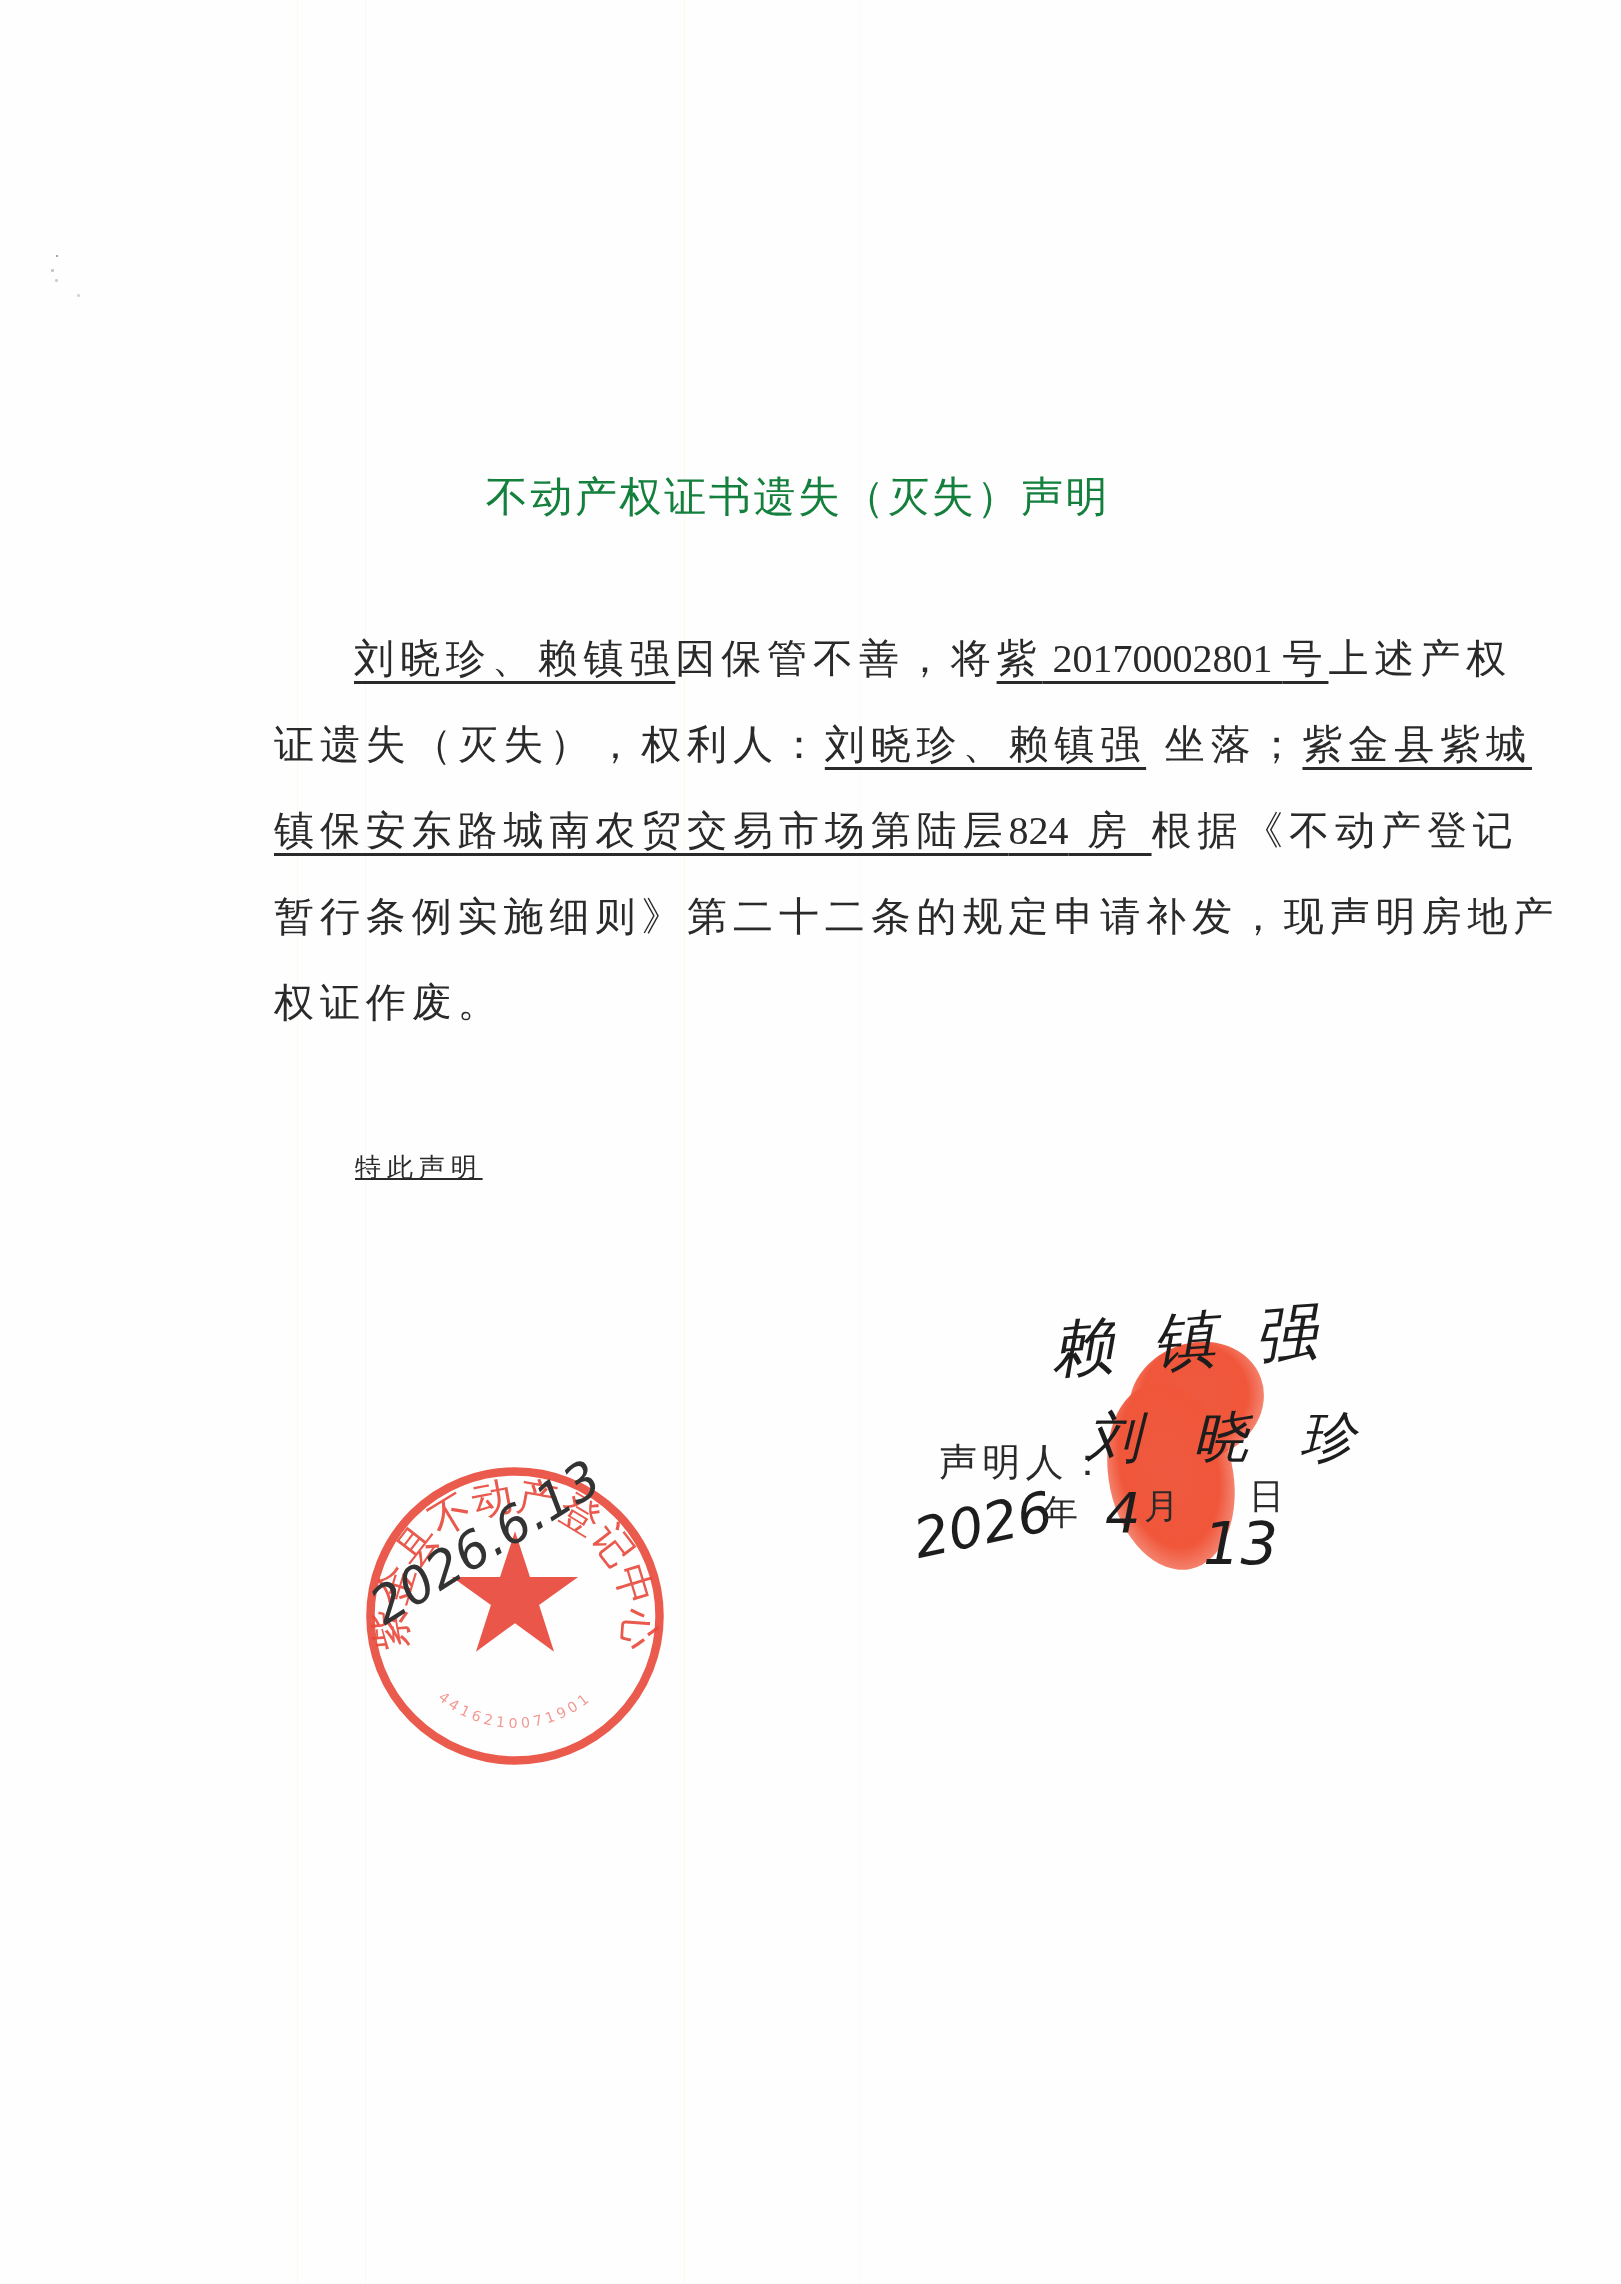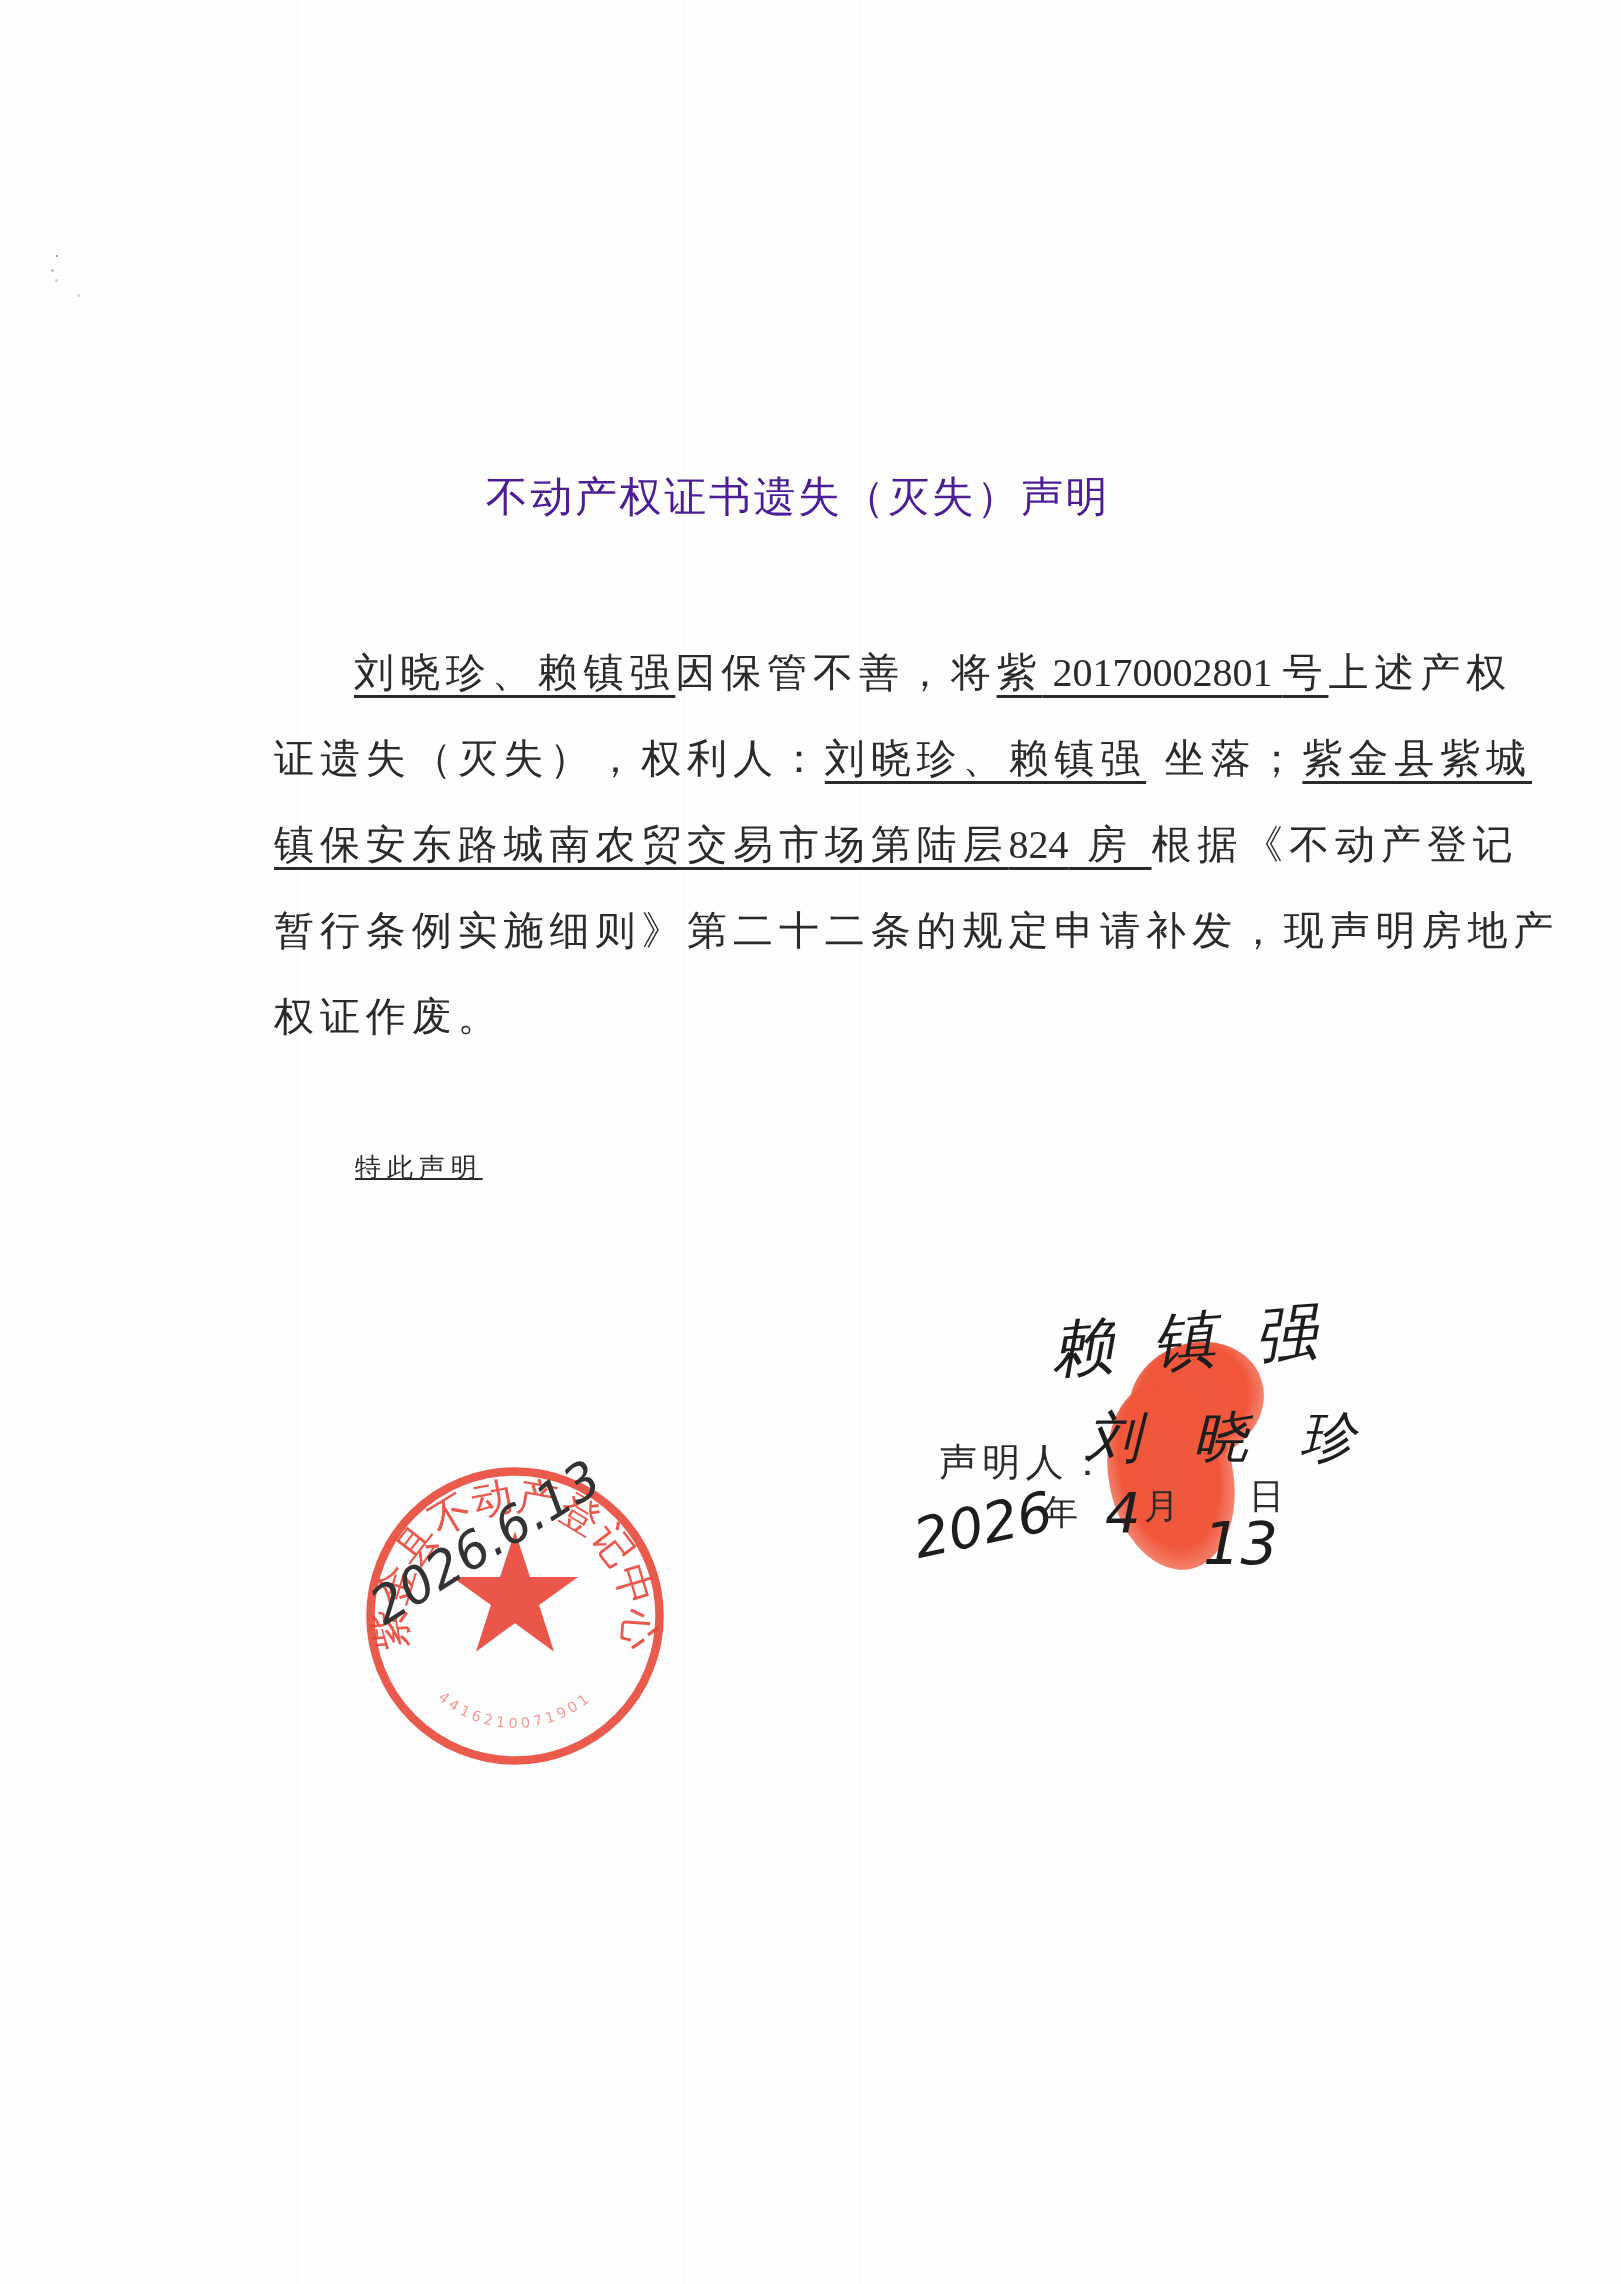--- a/index.html
+++ b/index.html
@@ -5,23 +5,23 @@
   html, body { margin:0; padding:0; background:#ffffff; }
   body { width:1622px; height:2284px; position:relative; overflow:hidden;
          font-family:"DejaVu Serif","Liberation Serif",serif; color:#2a2a2a; }
   .page { position:absolute; left:0; top:0; width:1622px; height:2284px; background:#fefefe; }
   
   .streak { position:absolute; top:0; width:1.3px; height:2284px; opacity:.35; }
   .specks { position:absolute; left:46px; top:248px; width:26px; height:59px; }
   .speck { position:absolute; width:2.6px; height:2.6px; border-radius:50%; background:#888; }
 
   .title { position:absolute; left:0; width:1596px; top:469px; text-align:center;
-           font-size:42px; letter-spacing:2.6px; color:#4c1d95; }
+           font-size:42px; letter-spacing:2.6px; color:#15803d; }
   .body { position:absolute; left:274px; width:1108px; top:629px;
-          font-size:40px; line-height:86px; letter-spacing:5.9px; text-align:justify; }
+          font-size:40px; line-height:59px; letter-spacing:5.9px; text-align:justify; }
   .body .line { display:block; white-space:nowrap; height:86px; }
   .indent { padding-left:80px; }
   .ul { text-decoration:underline; text-decoration-thickness:2.6px; text-underline-offset:9px; }
   .num { letter-spacing:0; font-family:"Liberation Serif","DejaVu Serif",serif; }
   .closing { position:absolute; left:355px; top:1150px; font-size:26px; letter-spacing:5.9px;text-decoration:underline; }
 
   
   .sig { position:absolute; left:913px; top:1284px; width:554px; height:313px; }
   .fingerprint { position:absolute; border-radius:50%;
                  background:radial-gradient(ellipse at 50% 45%, #ee5a3f 0%, #f0563a 55%, rgba(240,86,58,.6) 80%, rgba(240,86,58,0) 100%); }

